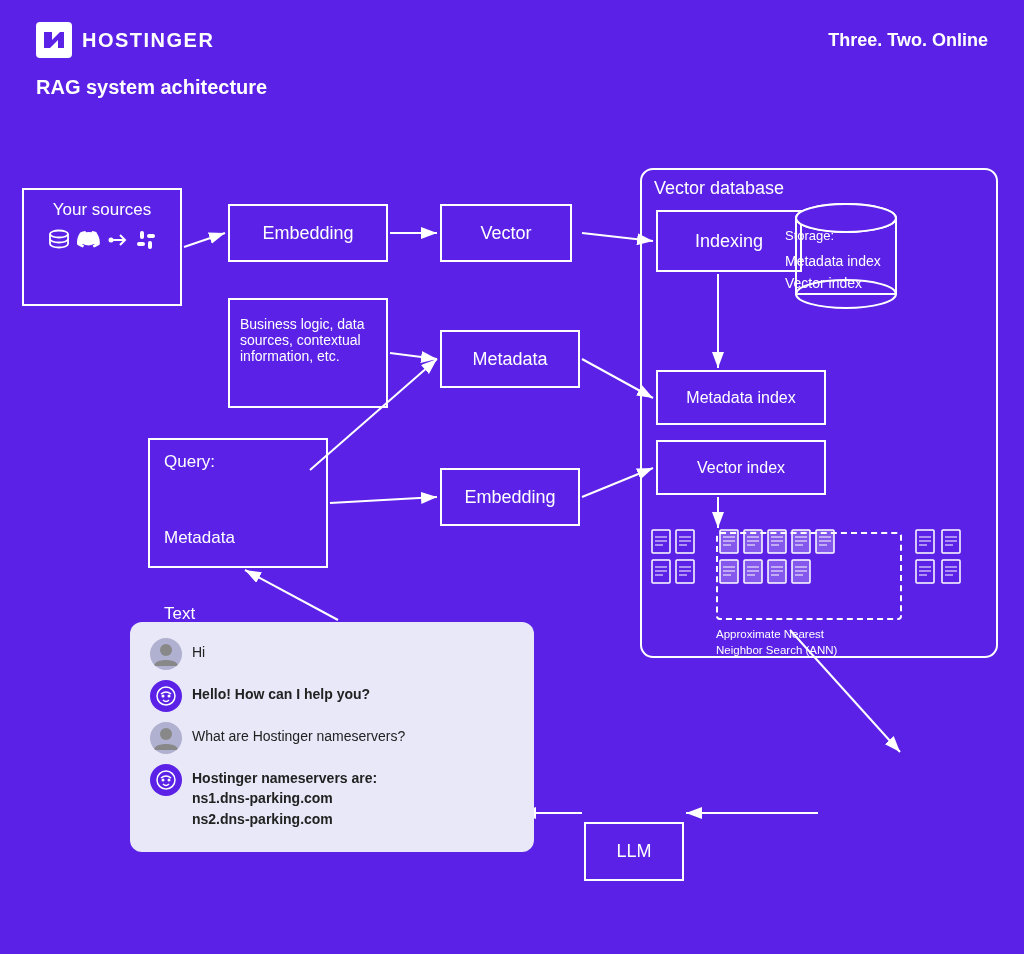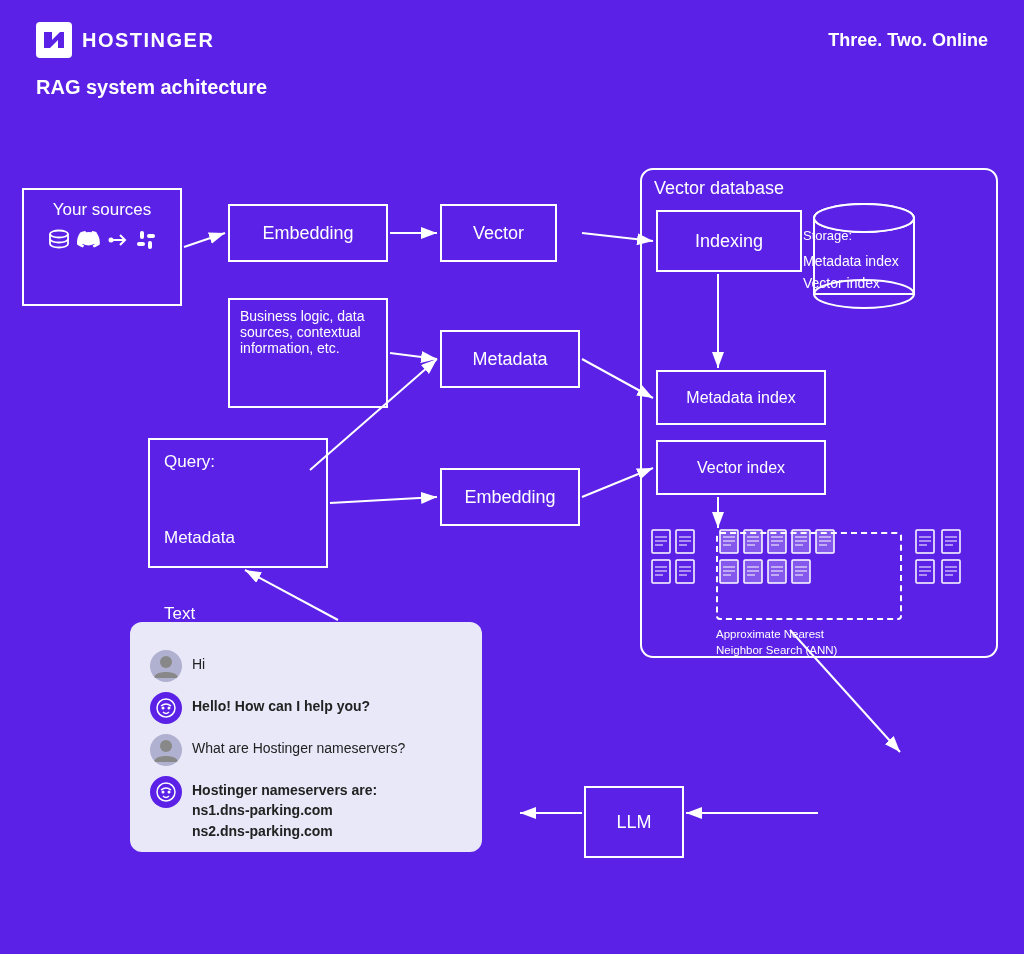--- a/index.html
+++ b/index.html
@@ -122,35 +122,35 @@
       left: 228px;
       top: 94px;
       width: 160px;
       height: 58px;
     }
 
     
     .vector-box {
       left: 440px;
       top: 94px;
-      width: 117px;
+      width: 132px;
       height: 58px;
     }
 
     
     .business-box {
       left: 228px;
       top: 188px;
       width: 160px;
       height: 110px;
       font-size: 14px;
       text-align: left;
       align-items: flex-start;
       justify-content: center;
-      padding: 8px 10px;
+      padding: 16px 10px;
     }
 
     
     .metadata-top-box {
       left: 440px;
       top: 220px;
       width: 140px;
       height: 58px;
     }
 
@@ -198,39 +198,39 @@
       left: 656px;
       top: 330px;
       width: 170px;
       height: 55px;
       font-size: 16px;
     }
 
     
     .llm-box {
       left: 584px;
-      top: 676px;
+      top: 712px;
       width: 100px;
-      height: 72px;
+      height: 59px;
     }
 
     
     .relevant-box {
       left: 820px;
       top: 644px;
       width: 168px;
       height: 118px;
       font-size: 16px;
       text-align: center;
     }
 
     
     .storage {
       position: absolute;
-      left: 799px;
+      left: 781px;
       top: 90px;
       width: 130px;
       height: 120px;
     }
     .storage-label {
       font-size: 13px;
       color: white;
       position: absolute;
       top: 28px;
       left: 4px;
@@ -268,25 +268,25 @@
       font-size: 11.5px;
       color: white;
       line-height: 1.4;
     }
 
     
     .chat-box {
       position: absolute;
       left: 130px;
       top: 512px;
-      width: 352px;
+      width: 404px;
       height: 230px;
       background: #e8e8f8;
       border-radius: 12px;
-      padding: 28px 20px;
+      padding: 16px 20px;
       color: #222;
     }
     .chat-msg {
       display: flex;
       align-items: flex-start;
       margin-bottom: 10px;
       gap: 10px;
     }
     .chat-avatar {
       width: 32px;

